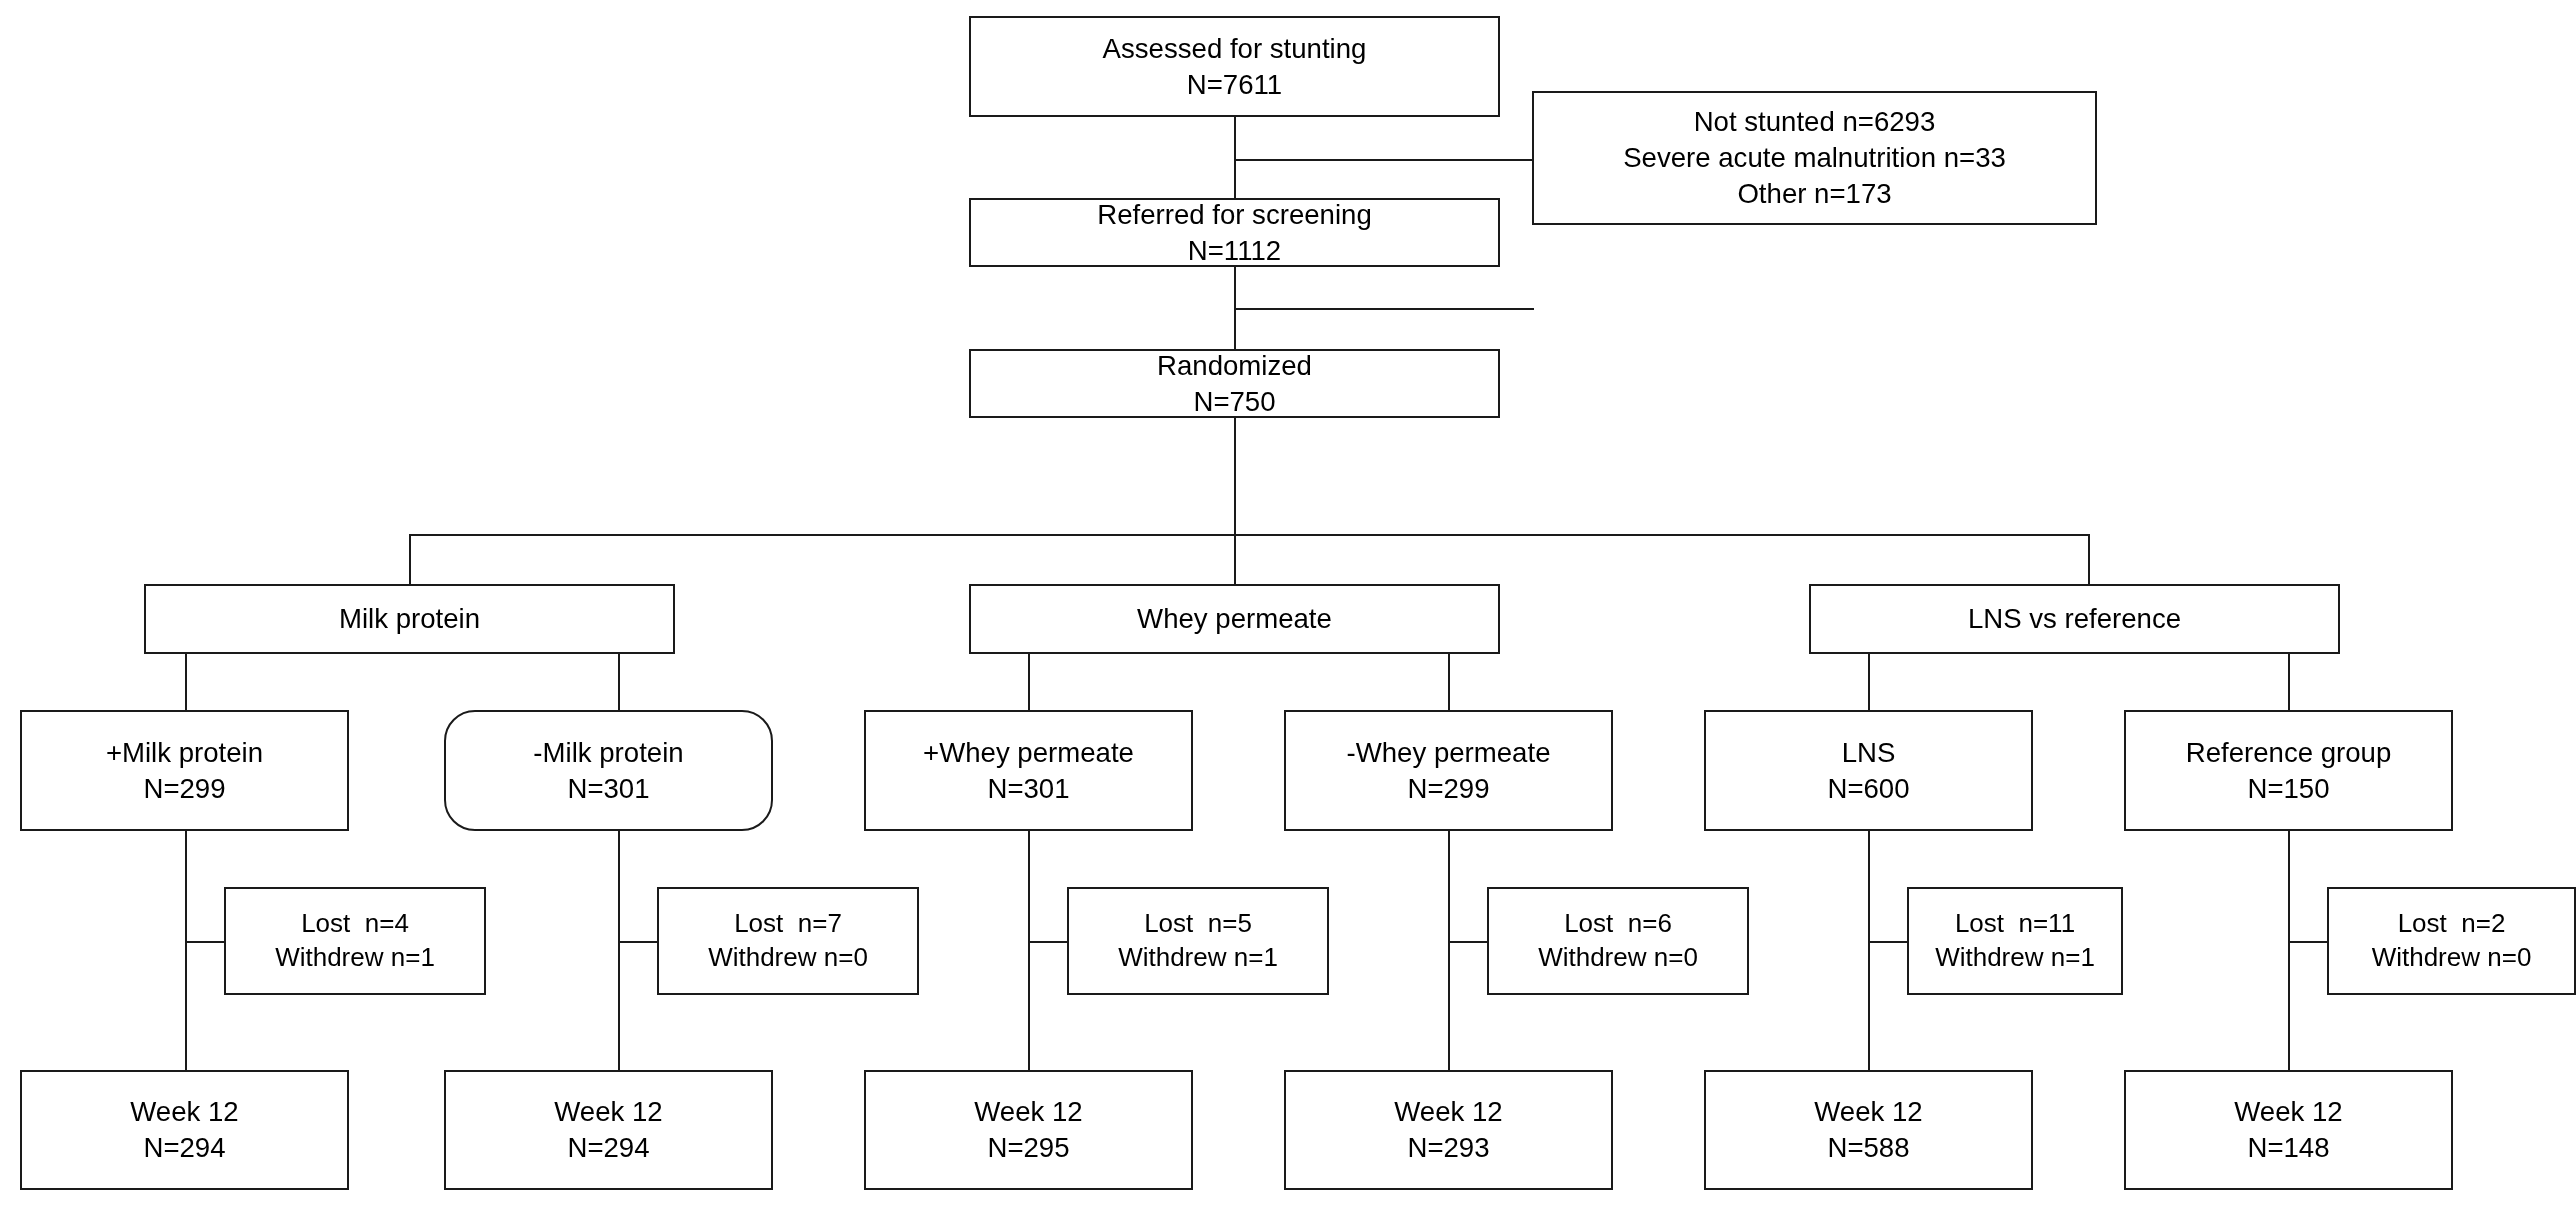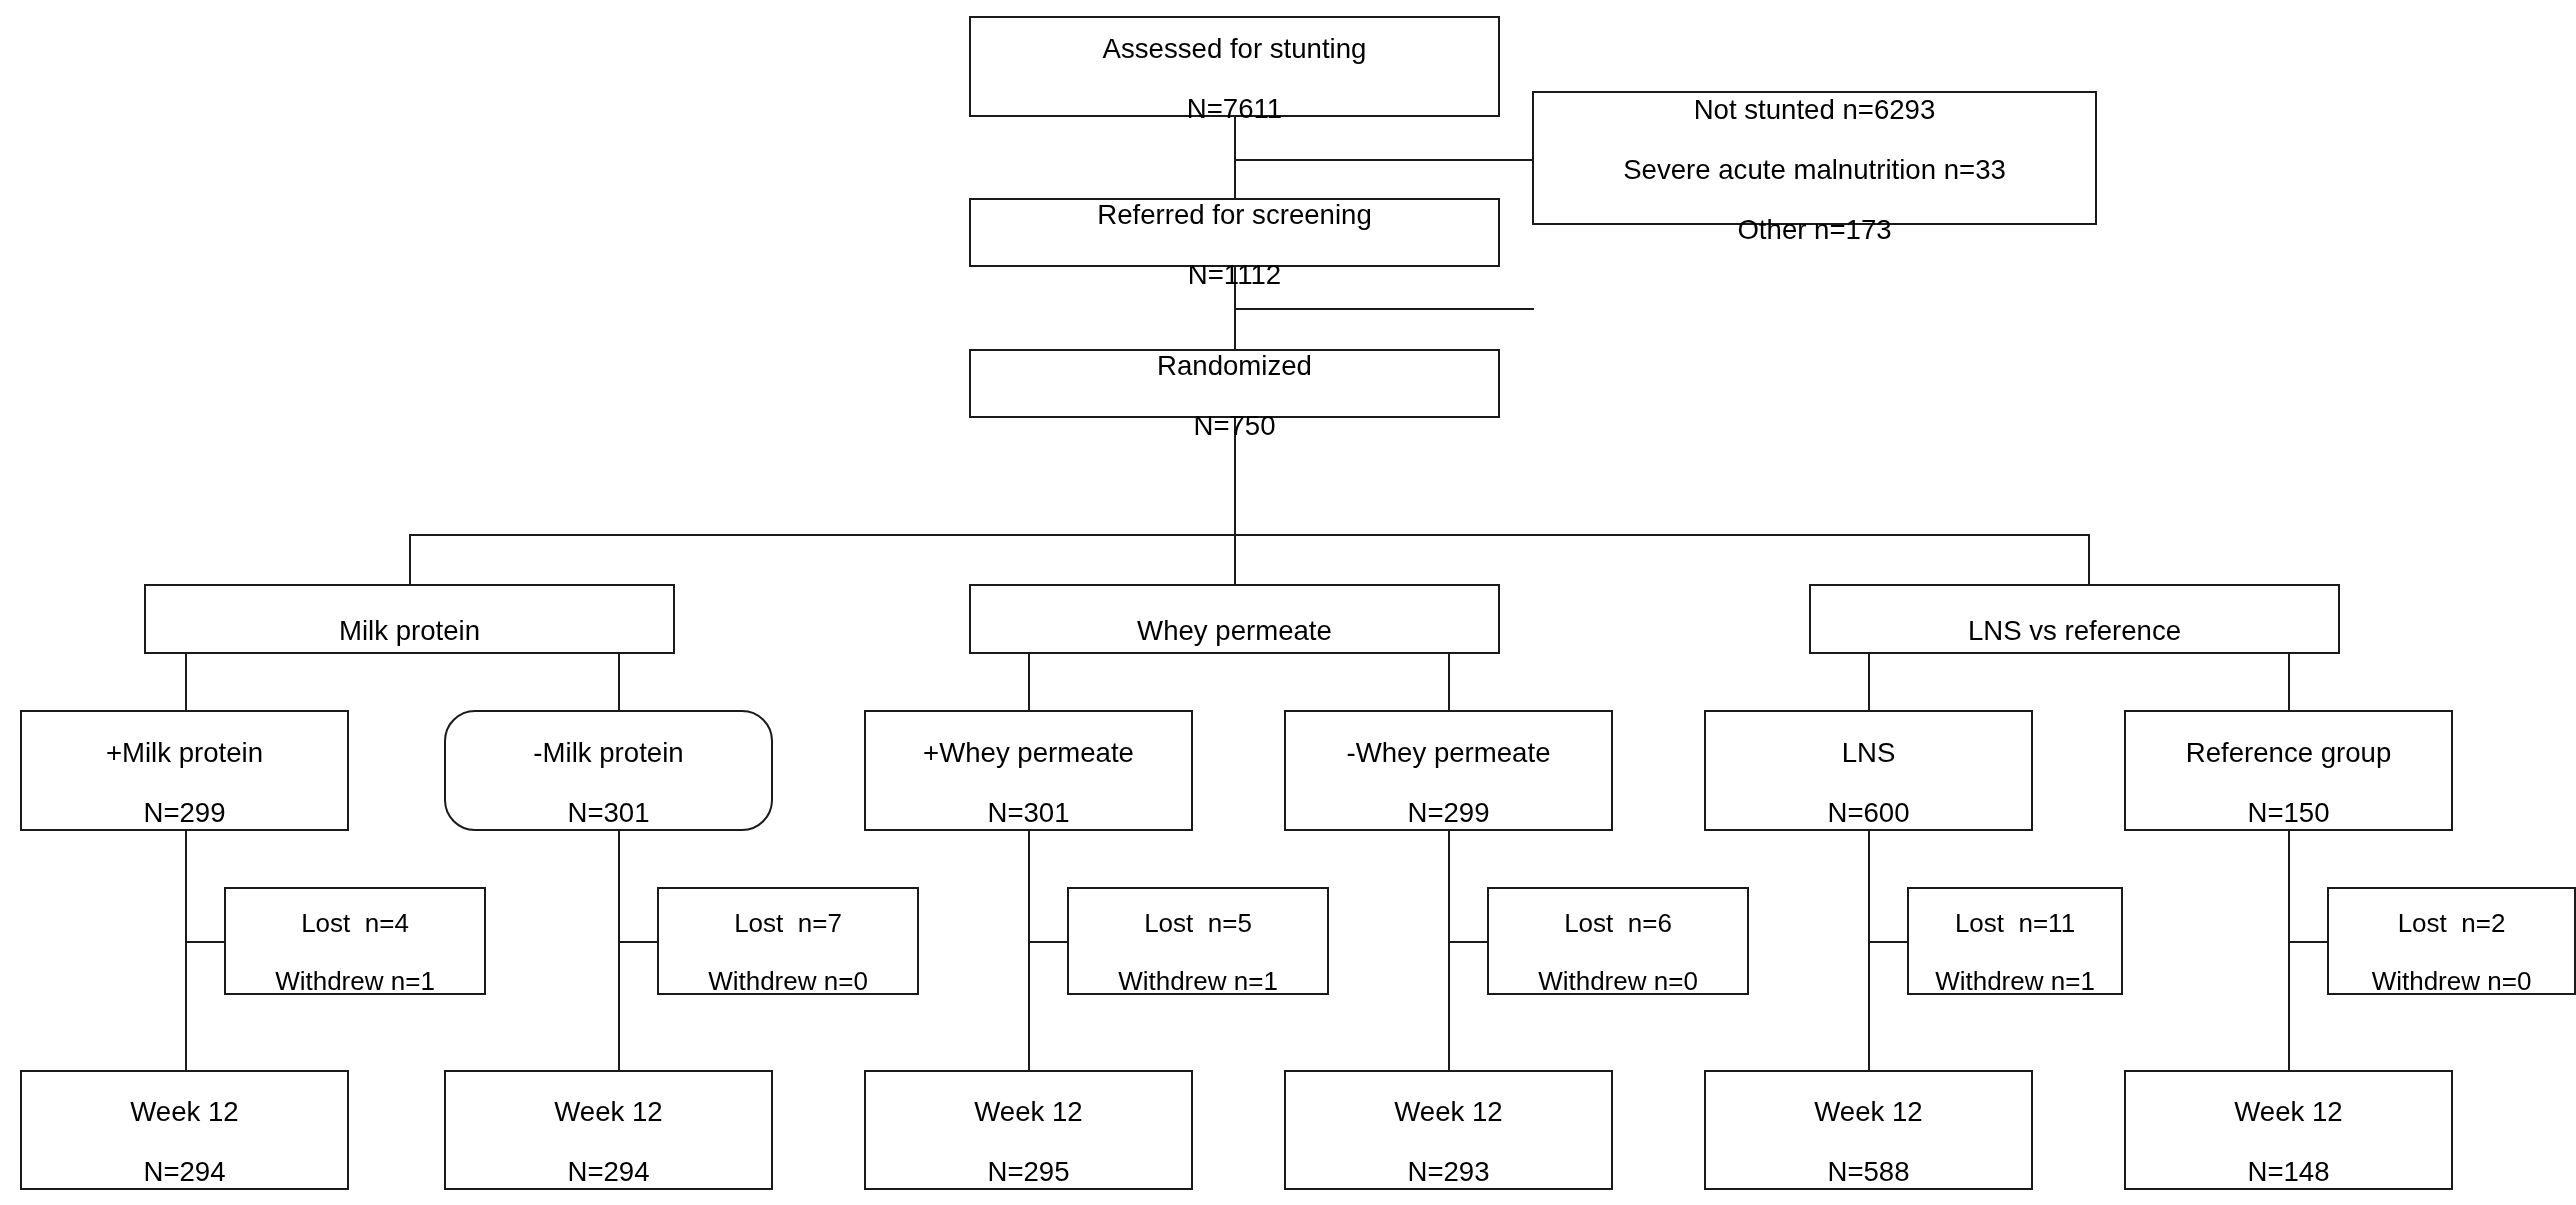--- a/index.html
+++ b/index.html
@@ -29,21 +29,20 @@
     flex-direction: column;
     align-items: center;
     justify-content: center;
     text-align: center;
     line-height: 1.30;
     z-index: 3;
   }
   .node .ln {
     display: block;
     white-space: pre;
-    margin-top: 24px;
   }
   .fs-main   { font-size: 27.6px; }
   .fs-excl   { font-size: 27.6px; }
   .fs-group  { font-size: 27.6px; }
   .fs-arm    { font-size: 27.6px; }
   .fs-lost   { font-size: 26px; }
   .fs-week   { font-size: 27.6px; }
 
   
   .conn {

